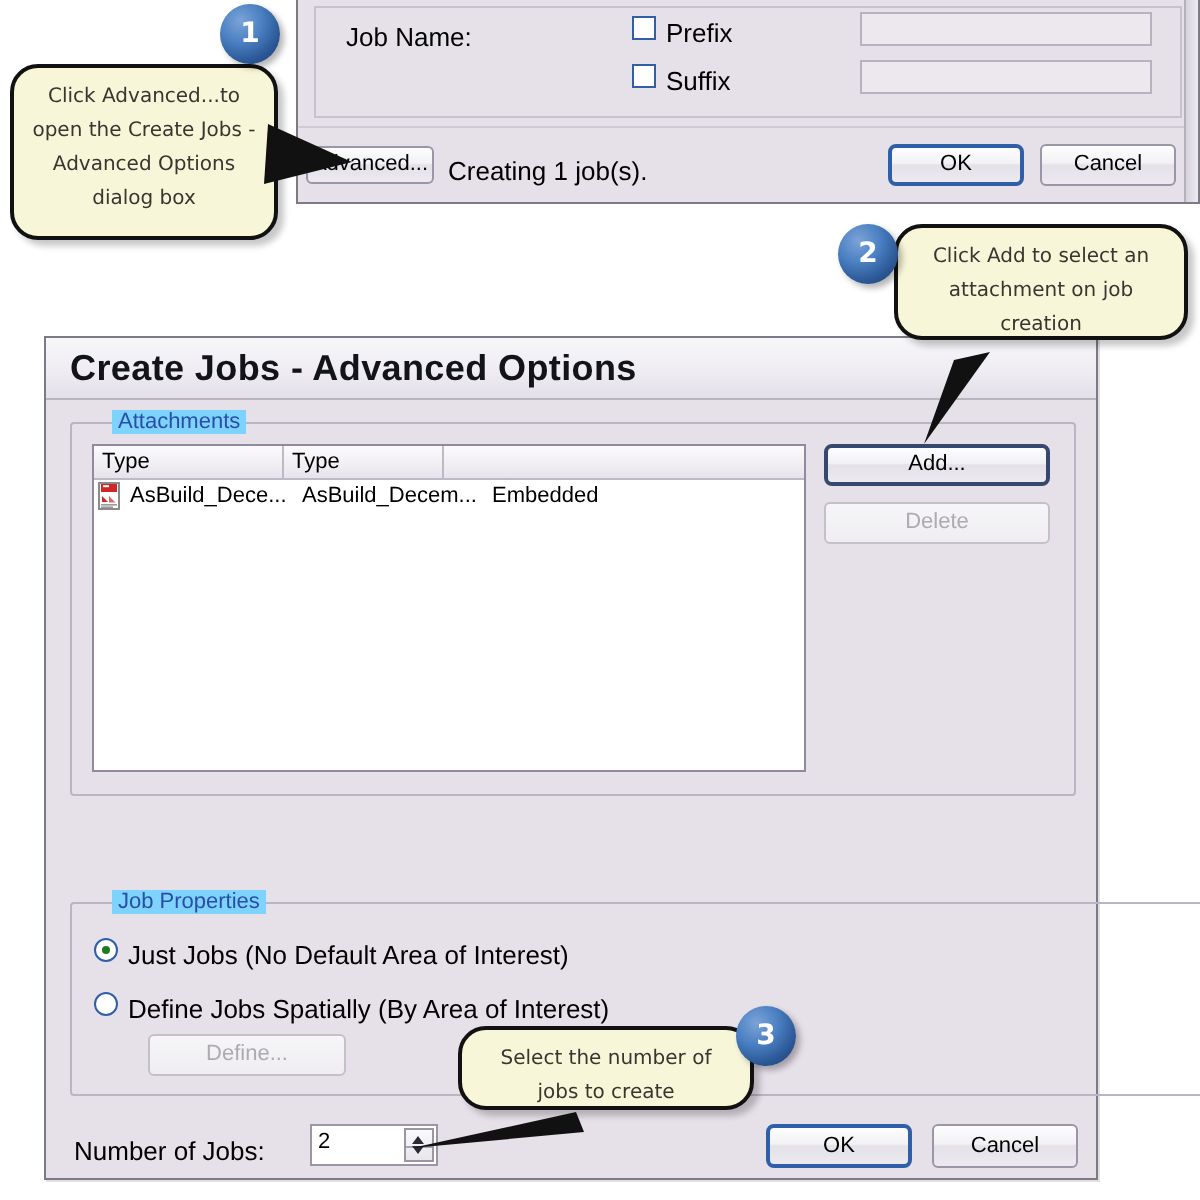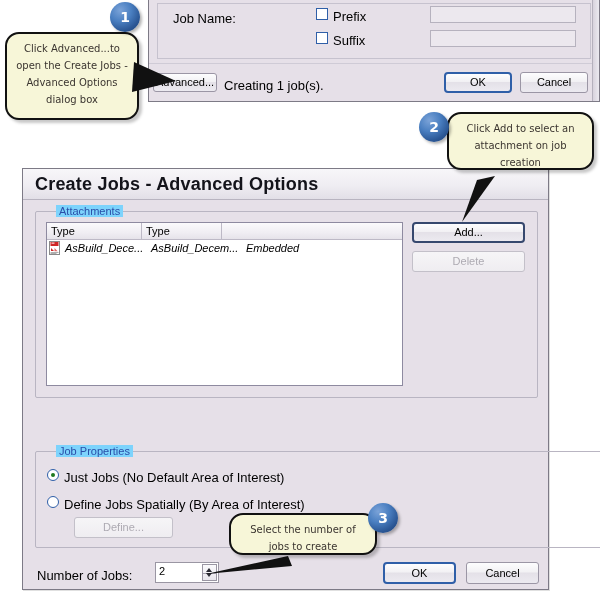--- a/index.html
+++ b/index.html
@@ -217,21 +217,20 @@
     padding: 2px 0 0 4px;
     overflow: hidden;
     white-space: nowrap;
   }
   .lv-row {
     display: flex;
     height: 16px;
     align-items: center;
     padding-left: 2px;
     box-sizing: border-box;
-    font-style: italic;
   }
   .lv-cell {
     font-size: 11px;
     white-space: nowrap;
     overflow: hidden;
     box-sizing: border-box;
     padding-left: 2px;
   }
 
   

